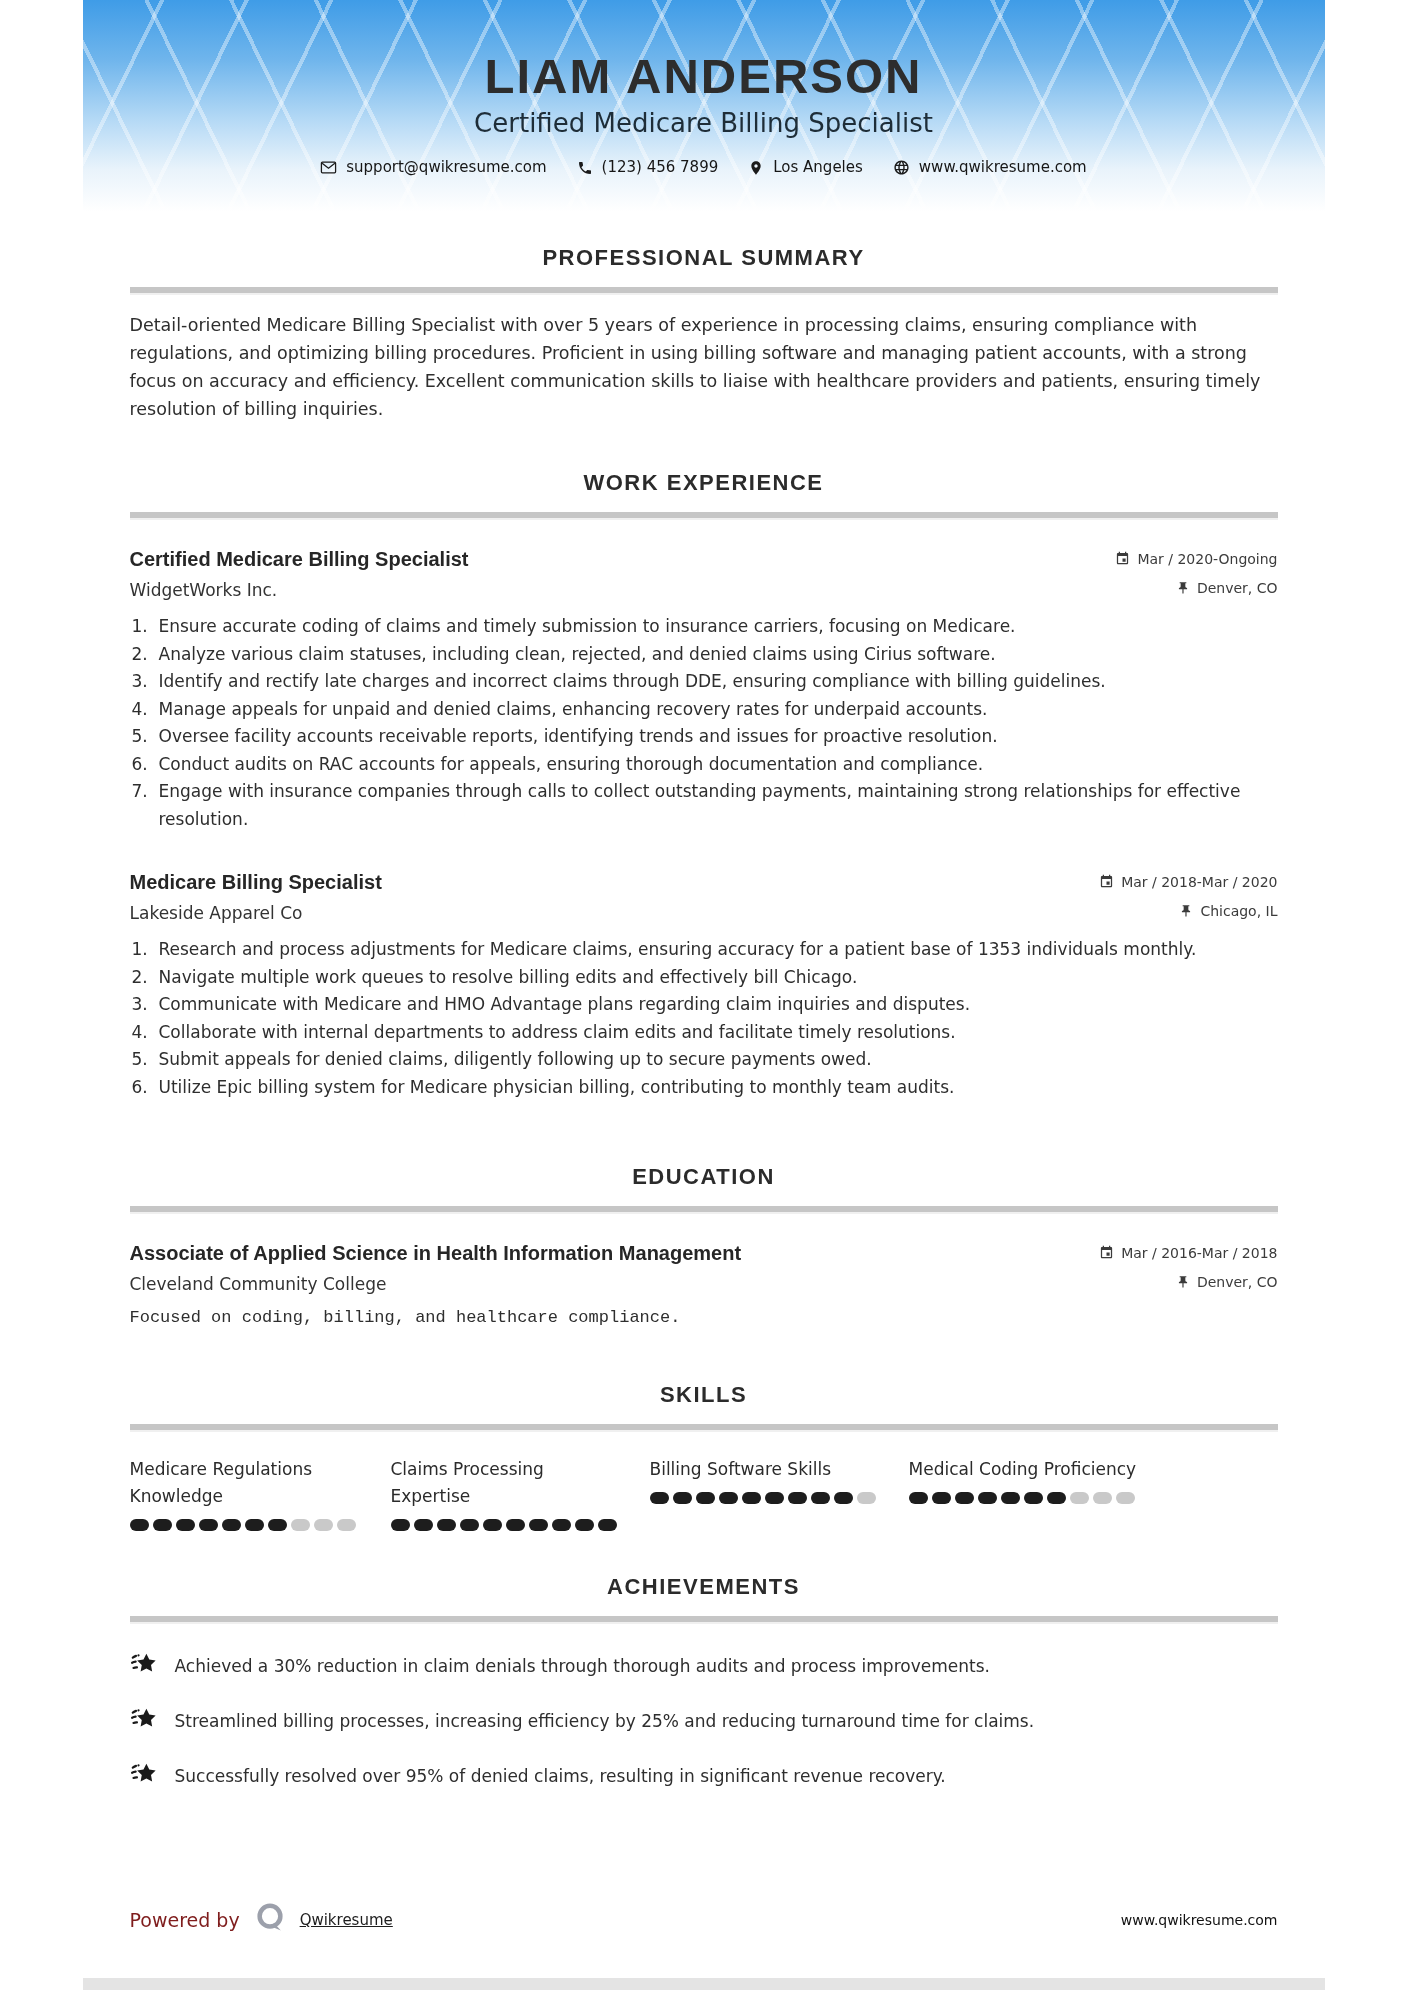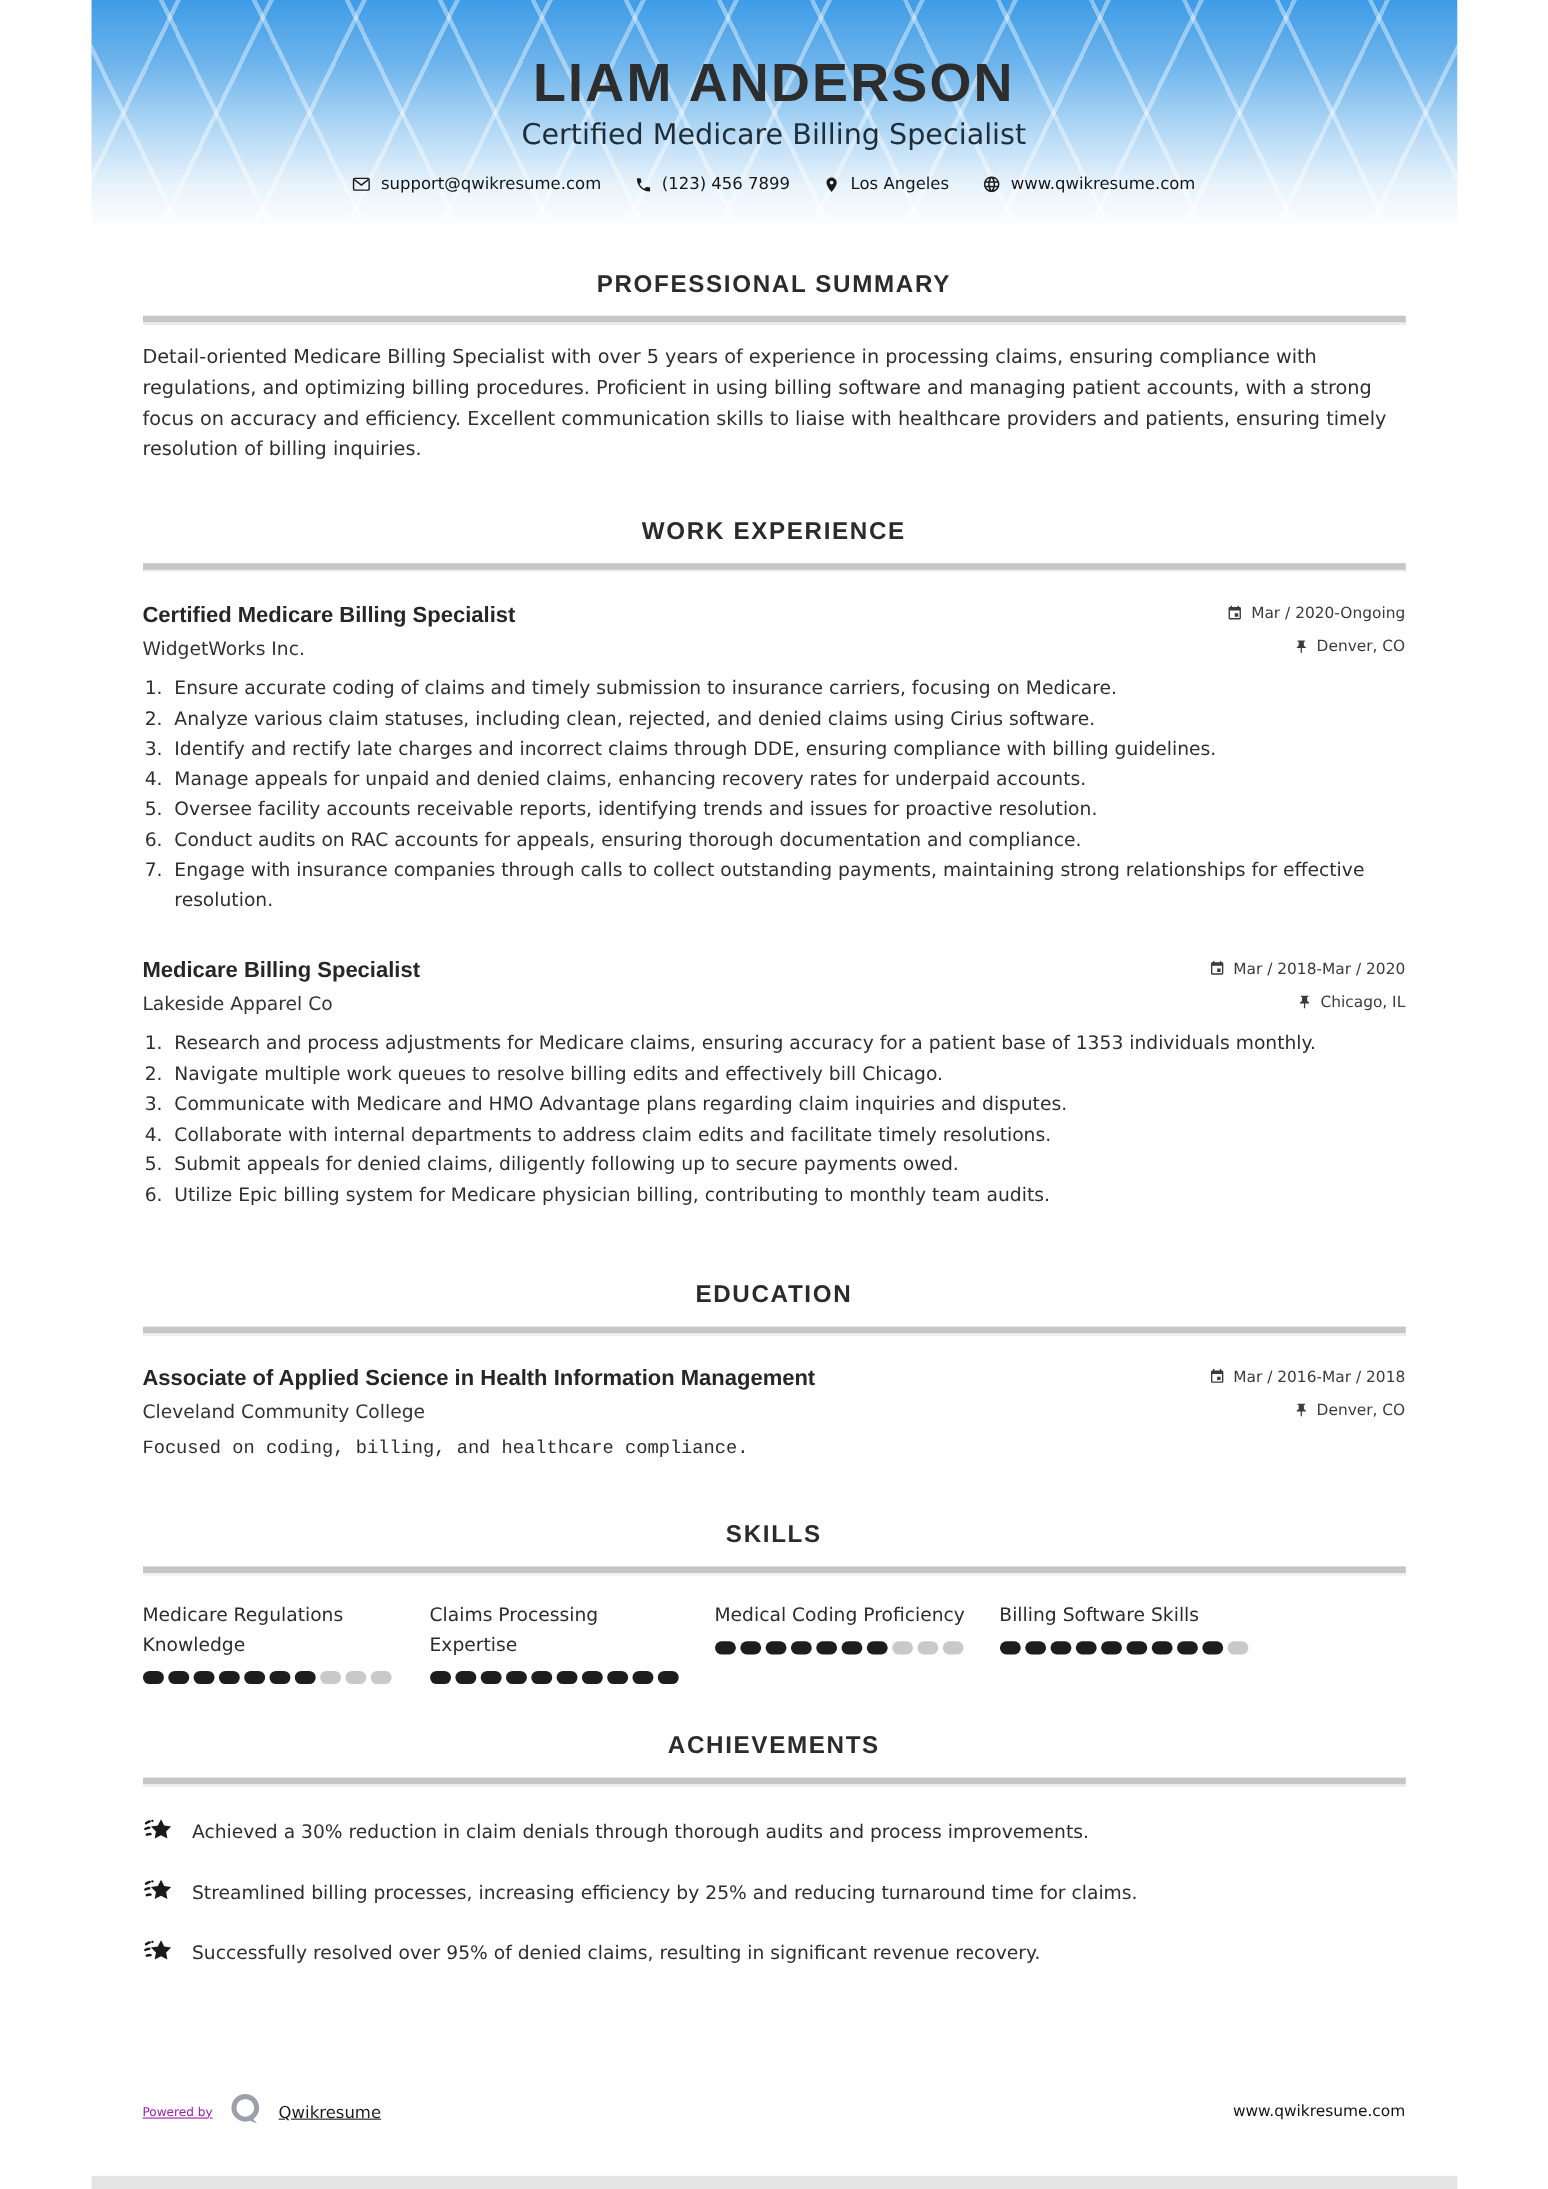--- a/index.html
+++ b/index.html
@@ -100,21 +100,21 @@
   .ach-list{ margin-top:26px; }
   .ach{ display:flex; align-items:center; gap:15px; margin-bottom:23px; }
   .ach svg{ flex:0 0 auto; }
   .ach-text{ font-size:17px; line-height:26px; color:#2e2e2e; }
   
   .footer{
     position:absolute; left:47px; right:47px; bottom:50px;
     display:flex; justify-content:space-between; align-items:center;
   }
   .powered{ display:flex; align-items:center; gap:12px; }
-  .powered-label{ font-size:11px; color:#a21caf;text-decoration:underline; }
+  .powered-label{ font-size:19px; color:#7f1d1d; }
   .brand-link{ font-size:15px; color:#1d1d1d; text-decoration:underline; cursor:pointer; }
   .site-link{ font-size:14px; color:#111; text-decoration:none; cursor:pointer; }
   .bottom-strip{
     position:absolute; left:0; right:0; bottom:0; height:12px; background:#e4e4e4;
   }
 </style>
 </head>
 <body>
 
 <div class="page">
@@ -297,46 +297,46 @@
               <span class="dot filled"></span>
               <span class="dot filled"></span>
               <span class="dot filled"></span>
               <span class="dot filled"></span>
               <span class="dot filled"></span>
               <span class="dot filled"></span>
               <span class="dot filled"></span>
             </div>
         </div>
         <div class="skill">
+          <div class="skill-name">Billing Software Skills</div>
+          <div class="dots">
+              <span class="dot filled"></span>
+              <span class="dot filled"></span>
+              <span class="dot filled"></span>
+              <span class="dot filled"></span>
+              <span class="dot filled"></span>
+              <span class="dot filled"></span>
+              <span class="dot filled"></span>
+              <span class="dot filled"></span>
+              <span class="dot filled"></span>
+              <span class="dot empty"></span>
+            </div>
+        </div>
+        <div class="skill">
           <div class="skill-name">Medical Coding Proficiency</div>
           <div class="dots">
               <span class="dot filled"></span>
               <span class="dot filled"></span>
               <span class="dot filled"></span>
               <span class="dot filled"></span>
               <span class="dot filled"></span>
               <span class="dot filled"></span>
               <span class="dot filled"></span>
               <span class="dot empty"></span>
               <span class="dot empty"></span>
-              <span class="dot empty"></span>
-            </div>
-        </div>
-        <div class="skill">
-          <div class="skill-name">Billing Software Skills</div>
-          <div class="dots">
-              <span class="dot filled"></span>
-              <span class="dot filled"></span>
-              <span class="dot filled"></span>
-              <span class="dot filled"></span>
-              <span class="dot filled"></span>
-              <span class="dot filled"></span>
-              <span class="dot filled"></span>
-              <span class="dot filled"></span>
-              <span class="dot filled"></span>
               <span class="dot empty"></span>
             </div>
         </div>
       </div>
     </section>
 
     <section>
       <h2 class="section" style="margin-top:44px">ACHIEVEMENTS</h2>
       <div class="rule"></div>
       <div class="ach-list">

